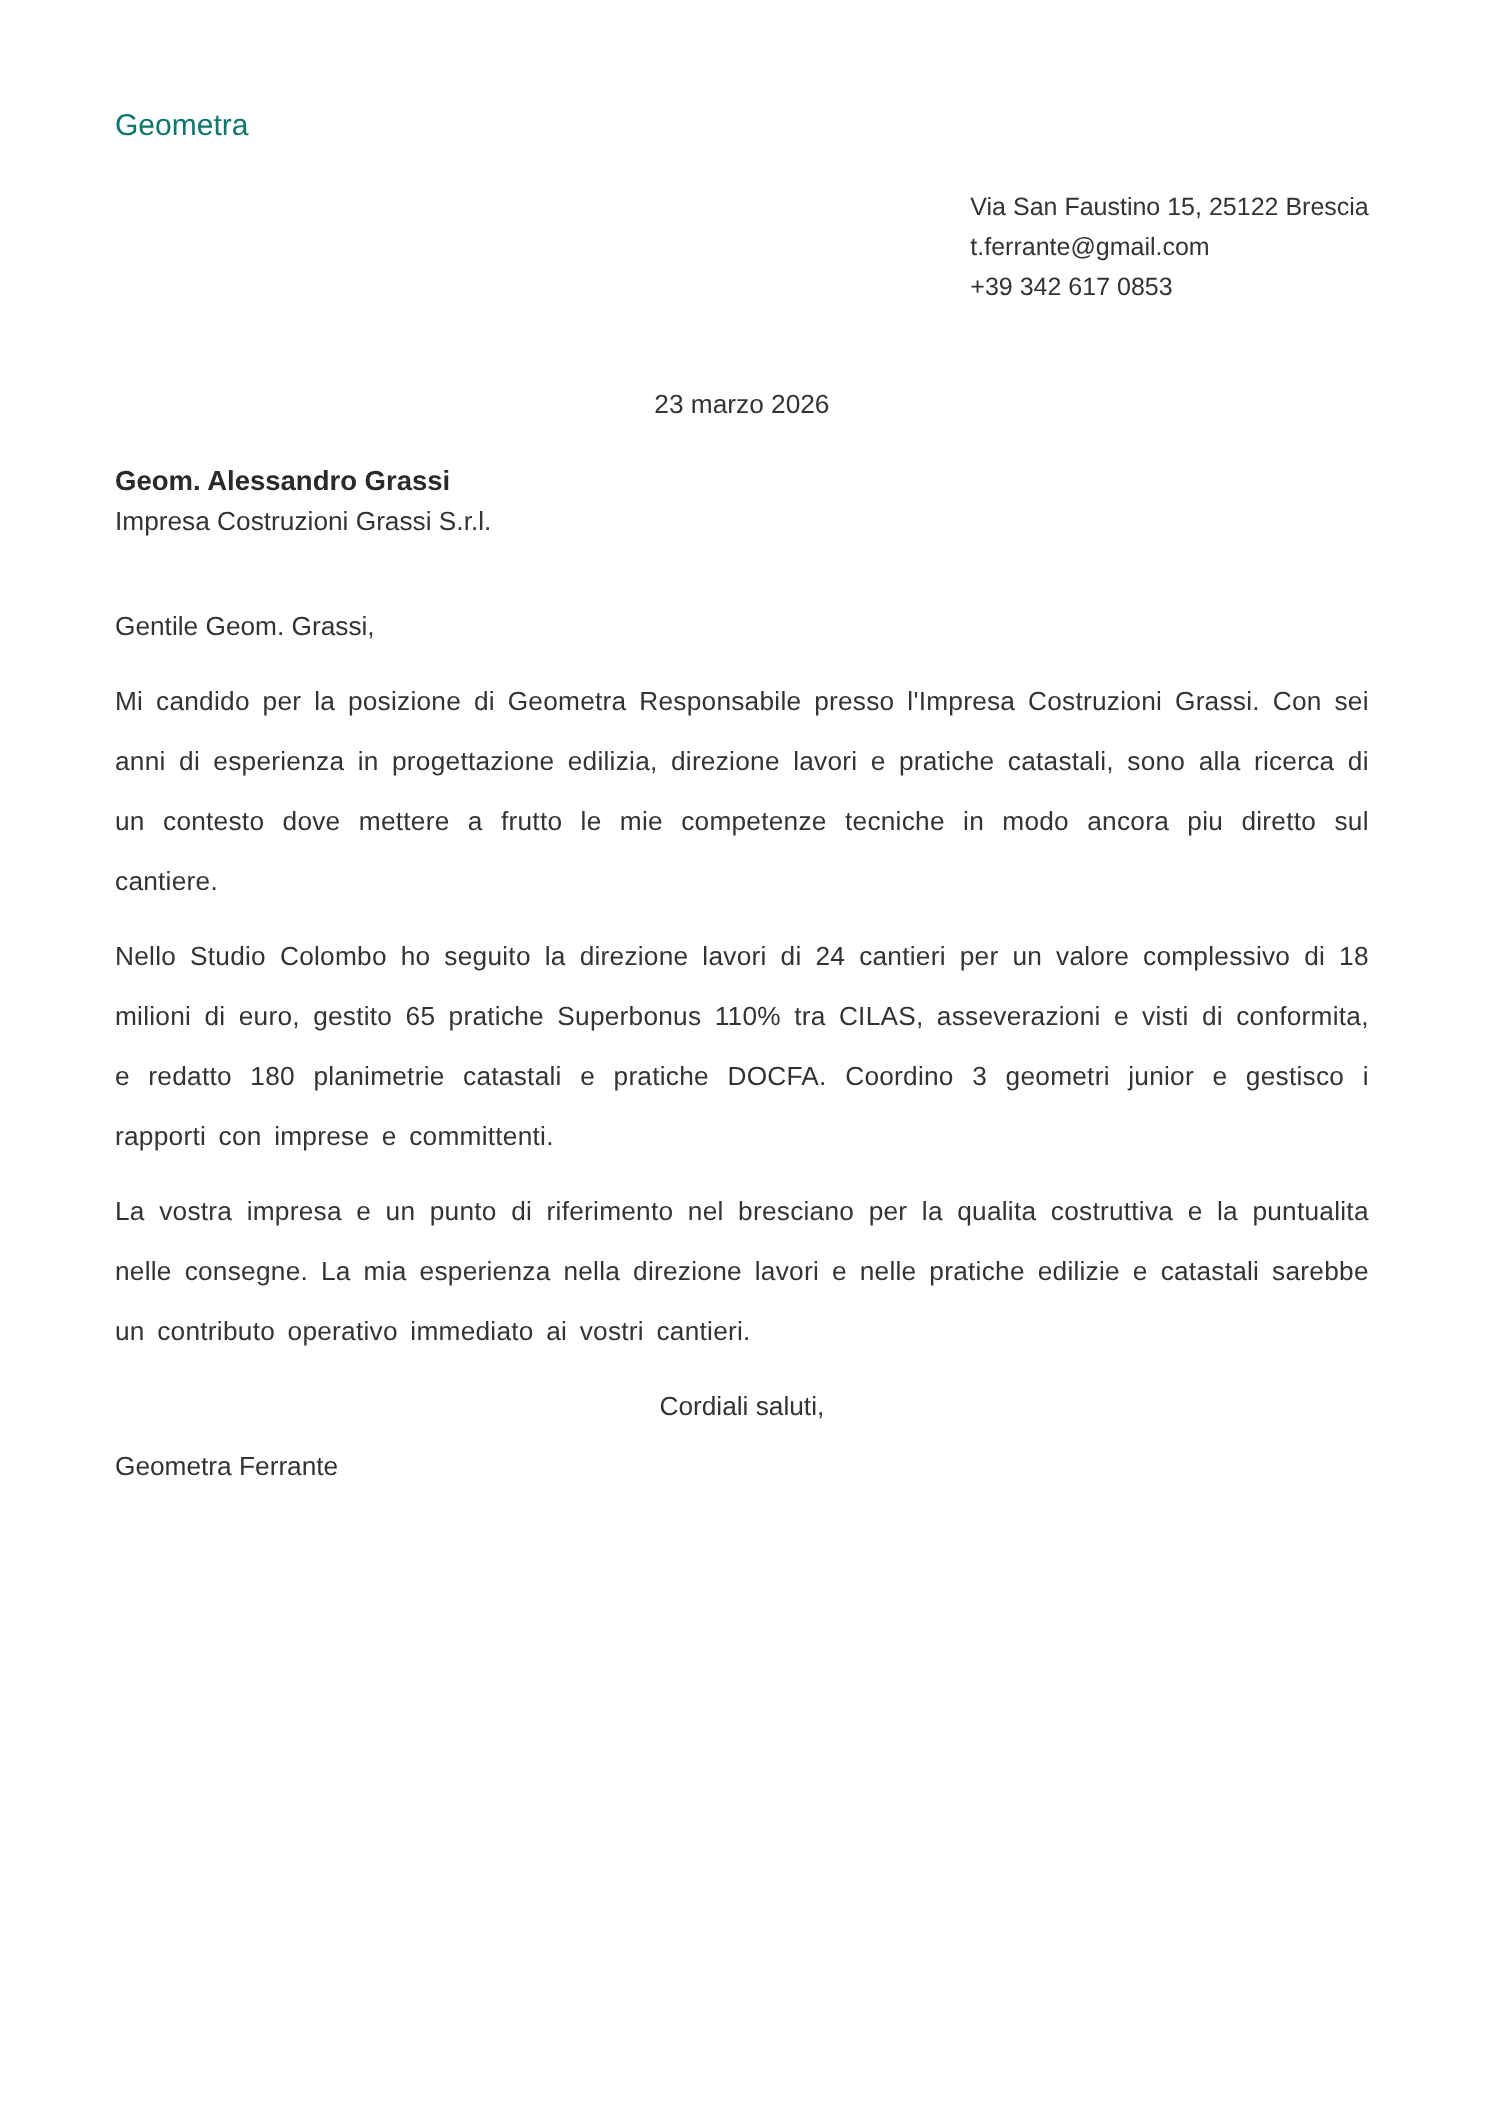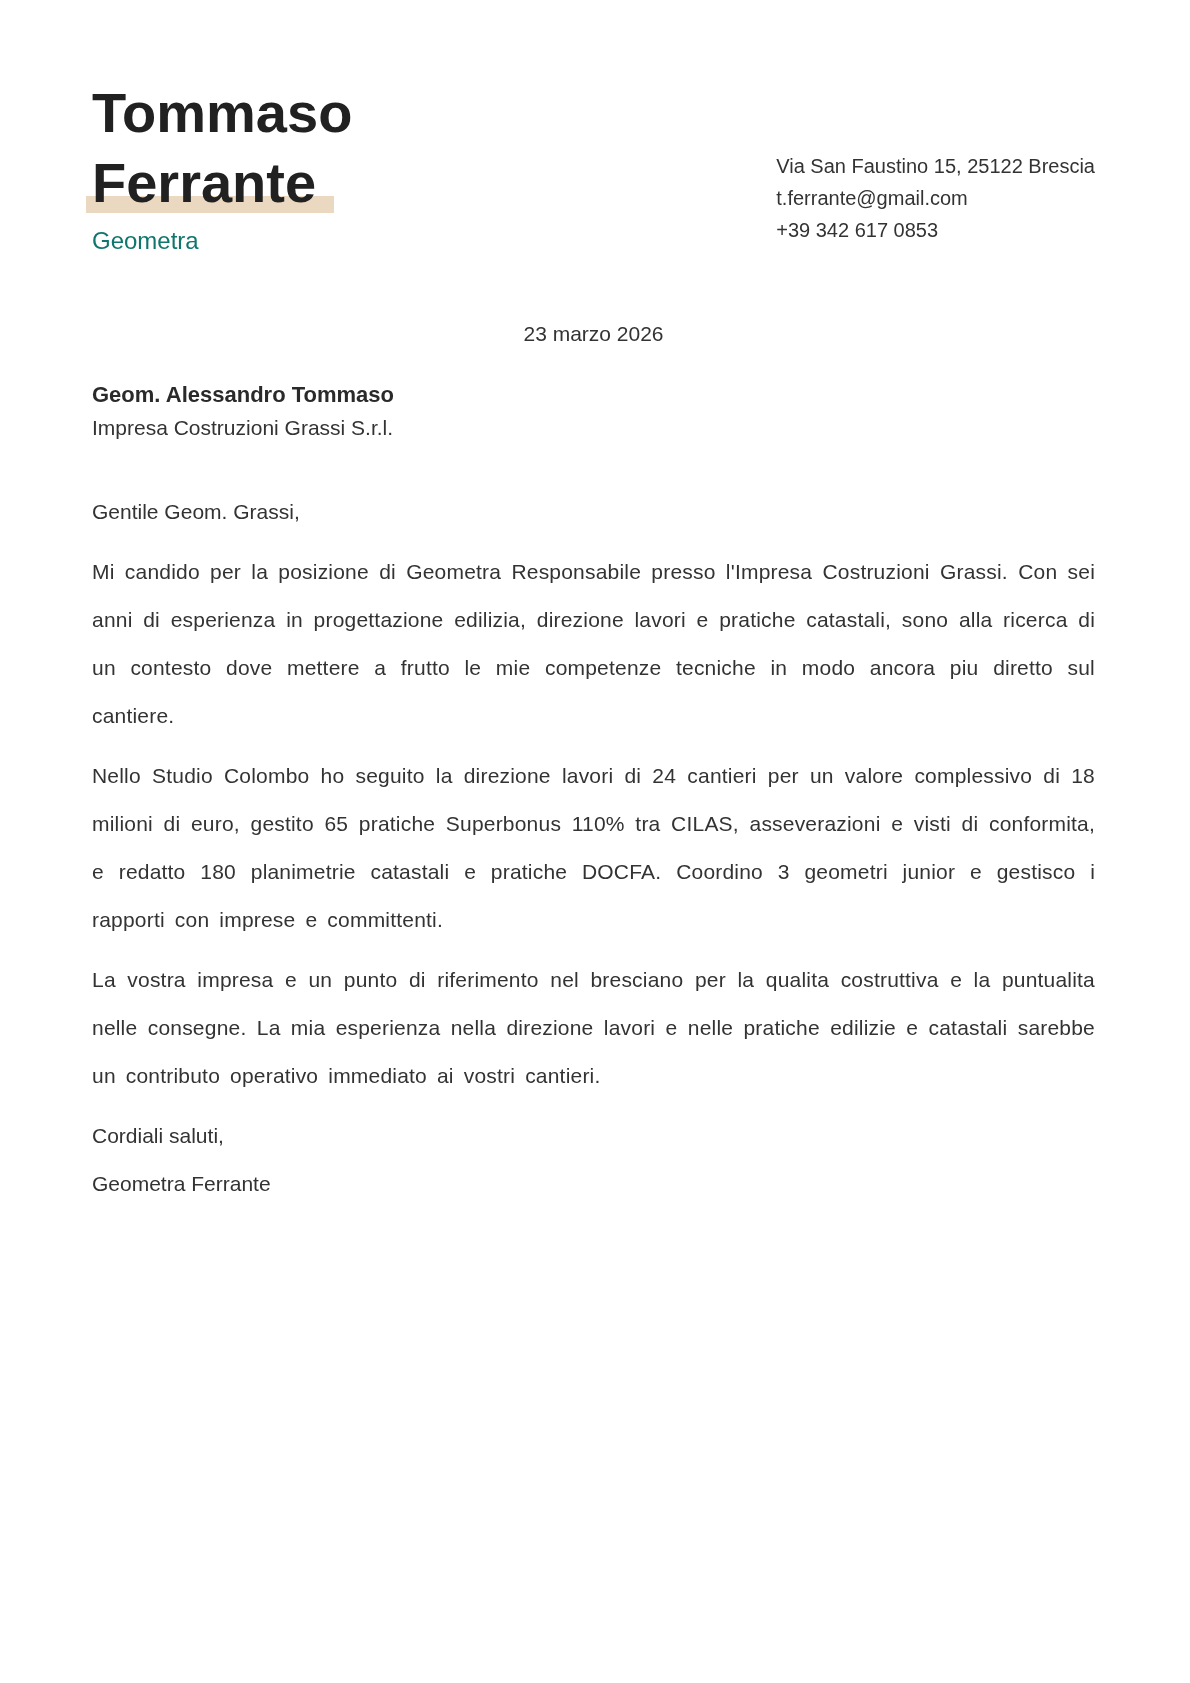--- a/index.html
+++ b/index.html
@@ -71,51 +71,44 @@
     font-size: 21px;
     line-height: 48px;
     color: #333333;
   }
   .letter-body p { margin: 0 0 12px 0; }
   .letter-body p.justified {
     text-align: justify;
     letter-spacing: 0.2px;
     word-spacing: 4px;
   }
-  .closing { margin-bottom: 0 !important; }
+  .closing { margin-bottom: 0 !important; text-align: center; }
   .signature { margin-top: 0; }
 </style>
 </head>
 <body>
 
 <div class="page">
 
   <div class="header">
     <div>
-      <div class="name">
-        <span class="name-line" style="color: rgb(33, 33, 33);">Tommaso</span>
-        <span class="name-line name-line2">
-          <span class="hl-bar" style="background-color: rgb(234, 217, 192);"></span>
-          <span class="txt" style="color: rgb(33, 33, 33);">Ferrante</span>
-        </span>
-      </div>
       <div class="subtitle">Geometra</div>
     </div>
 
     <div class="contact">
       <div>Via San Faustino 15, 25122 Brescia</div>
       <div>t.ferrante@gmail.com</div>
       <div>+39 342 617 0853</div>
     </div>
   </div>
 
   <div class="date-line">23 marzo 2026</div>
 
   <div class="recipient">
-    <div class="recipient-name">Geom. Alessandro Tommaso</div>
+    <div class="recipient-name">Geom. Alessandro Grassi</div>
     <div>Impresa Costruzioni Grassi S.r.l.</div>
   </div>
 
   <div class="letter-body">
     <p>Gentile Geom. Grassi,</p>
     <p class="justified">Mi candido per la posizione di Geometra Responsabile presso l'Impresa Costruzioni Grassi. Con sei anni di esperienza in progettazione edilizia, direzione lavori e pratiche catastali, sono alla ricerca di un contesto dove mettere a frutto le mie competenze tecniche in modo ancora piu diretto sul cantiere.</p>
     <p class="justified">Nello Studio Colombo ho seguito la direzione lavori di 24 cantieri per un valore complessivo di 18 milioni di euro, gestito 65 pratiche Superbonus 110% tra CILAS, asseverazioni e visti di conformita, e redatto 180 planimetrie catastali e pratiche DOCFA. Coordino 3 geometri junior e gestisco i rapporti con imprese e committenti.</p>
     <p class="justified">La vostra impresa e un punto di riferimento nel bresciano per la qualita costruttiva e la puntualita nelle consegne. La mia esperienza nella direzione lavori e nelle pratiche edilizie e catastali sarebbe un contributo operativo immediato ai vostri cantieri.</p>
     <p class="closing">Cordiali saluti,</p>
     <p class="signature">Geometra Ferrante</p>

